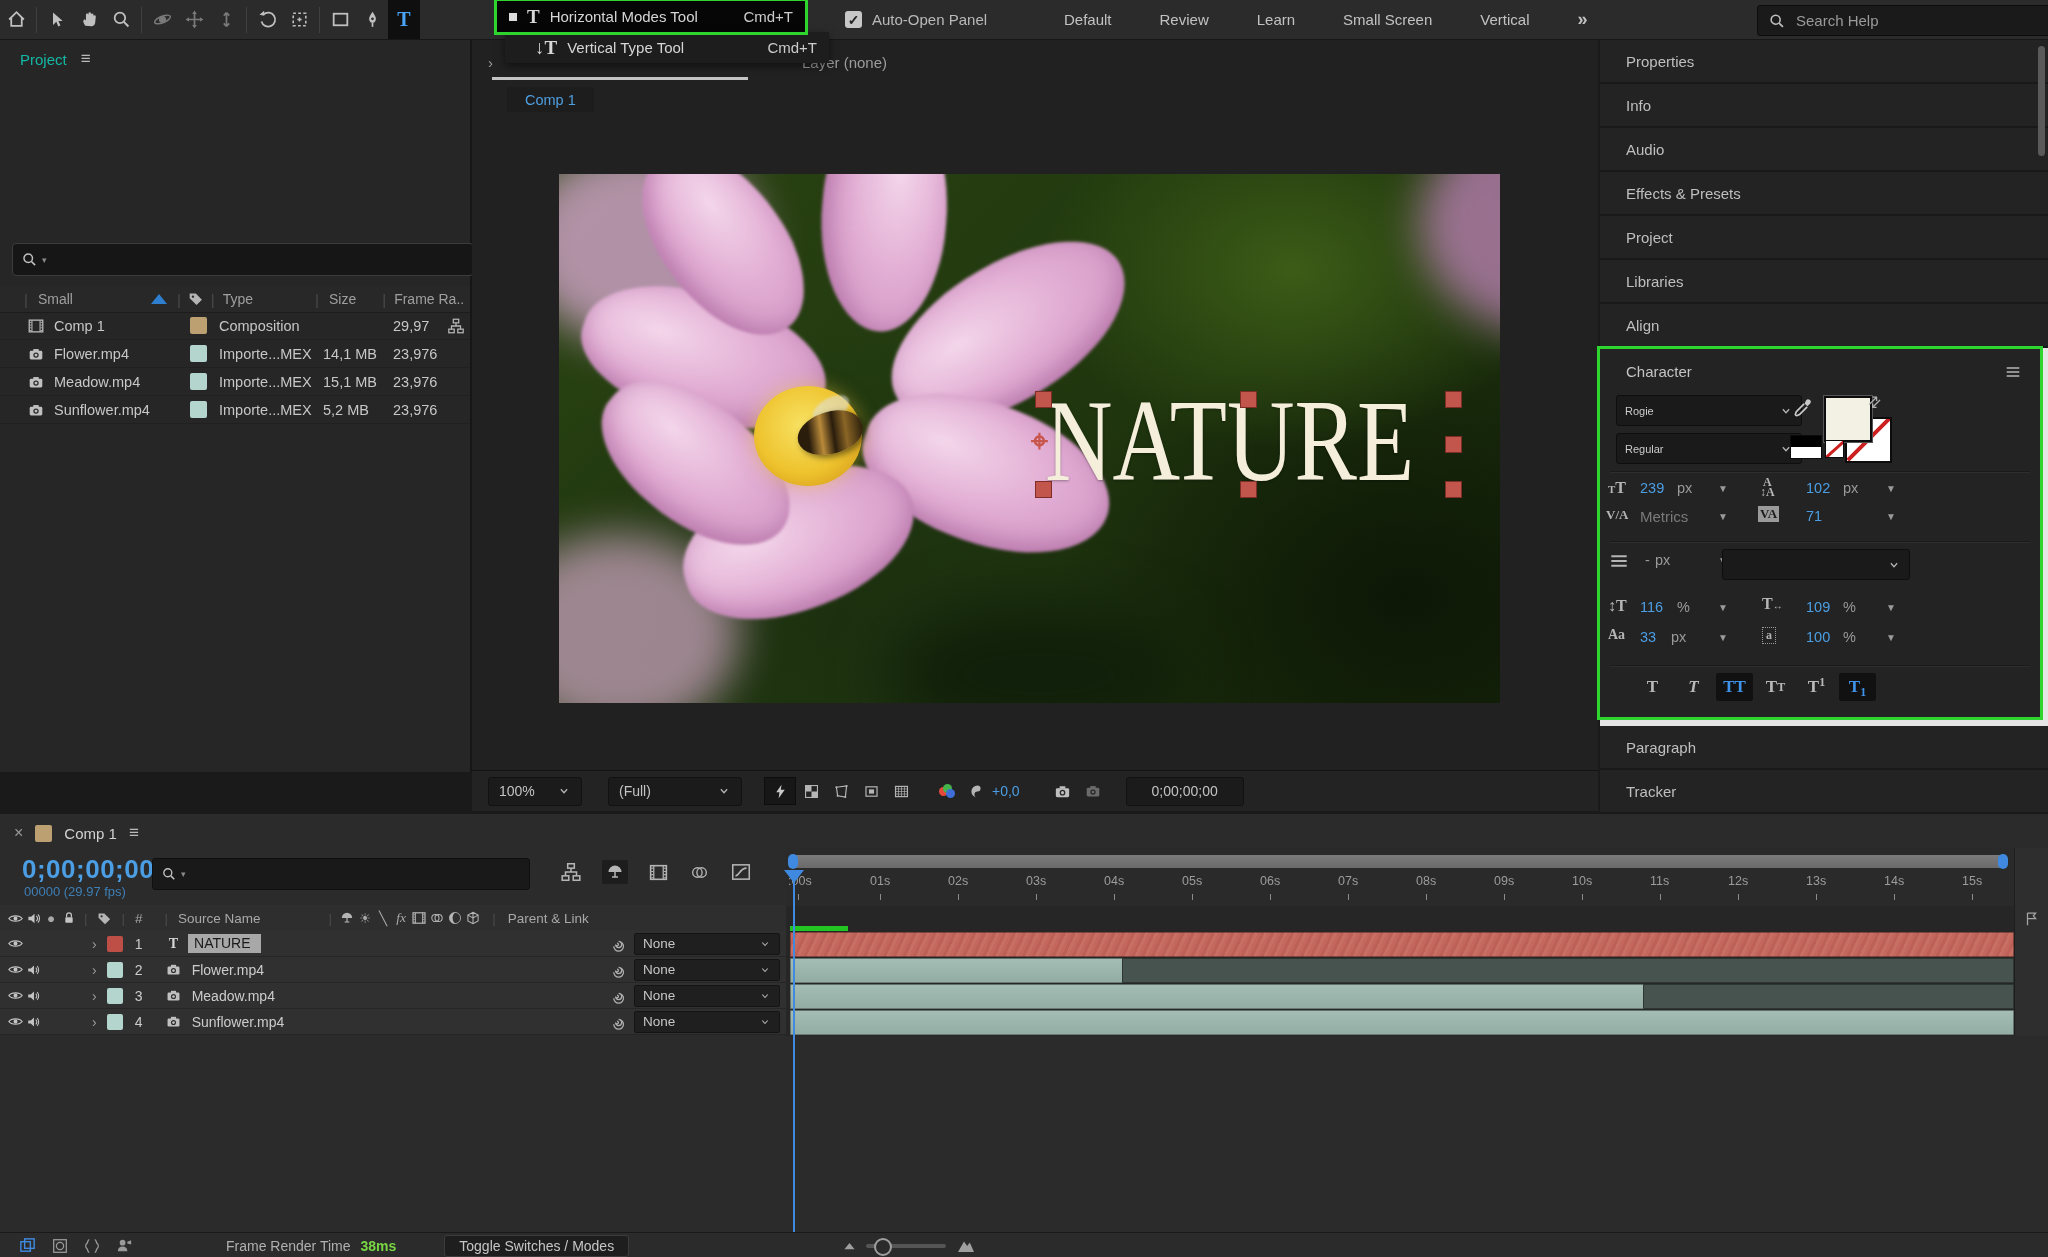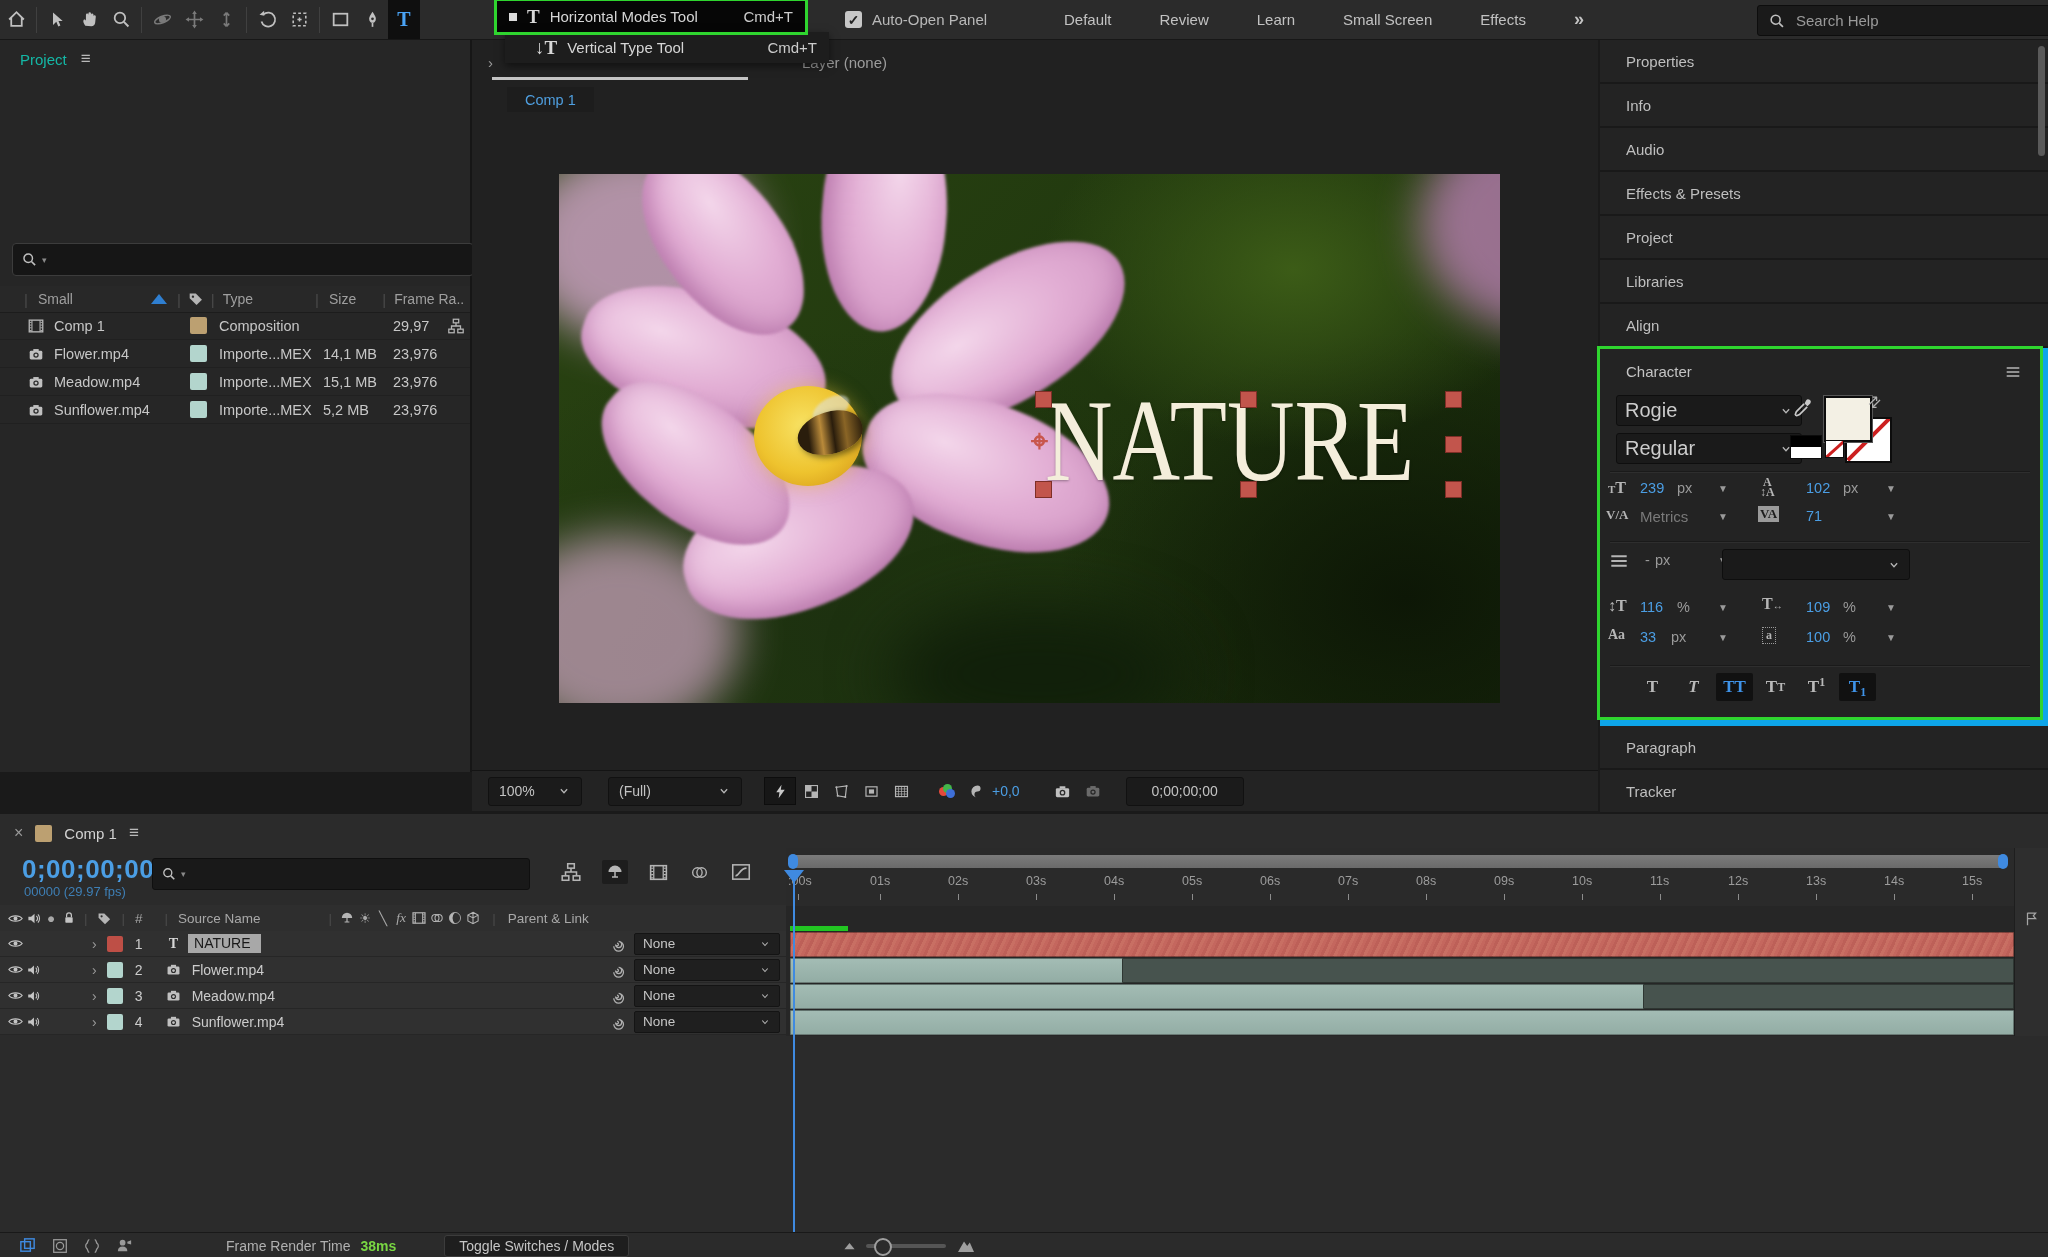--- a/index.html
+++ b/index.html
@@ -56,24 +56,24 @@
   #naturetext{position:absolute;left:486px;top:216px;width:412px;height:102px;
     font-family:"Liberation Serif",serif;font-size:117px;line-height:102px;color:#f4eedb;
     letter-spacing:0px;transform:scaleX(.80);transform-origin:left center;white-space:nowrap;
     text-shadow:0 1px 3px rgba(0,0,0,.35);font-weight:500;}
   .handle{position:absolute;width:15px;height:15px;background:#c2554c;border:1px solid #7e2e27;}
   #anchorpt{position:absolute;left:472px;top:252px;color:#c8564c;font-size:30px;line-height:30px;font-weight:bold;}
   .vbtn{background:#1b1b1b;border:1px solid #111;border-radius:3px;height:27px;display:flex;align-items:center;gap:8px;padding:0 10px;color:#c3c3c3;font-size:14px;}
   #vtoolbar{left:0;top:730px;width:1126px;height:40px;background:#232323;border-top:1px solid #141414;display:flex;align-items:center;}
   .vico{width:30px;height:26px;display:flex;align-items:center;justify-content:center;}
   
-  #sidebar{left:1600px;top:40px;width:448px;height:774px;background:#0ea5e9;}
+  #sidebar{left:1600px;top:40px;width:448px;height:774px;background:#e5e5e5;}
   .sbrow{width:434px;height:42px;background:#232323;border-bottom:2px solid #191919;display:flex;align-items:center;padding-left:26px;color:#bfbfbf;font-size:15px;}
   #charpanel{left:0px;top:309px;width:440px;height:368px;background:#232323;outline:3px solid #2fd52f;z-index:5;}
-  .csel{position:absolute;height:29px;background:#1a1a1a;border:1px solid #0e0e0e;border-radius:3px;display:flex;align-items:center;color:#cccccc;font-size:20px;padding:0 8px;justify-content:space-between;}
+  .csel{position:absolute;height:29px;background:#1a1a1a;border:1px solid #0e0e0e;border-radius:3px;display:flex;align-items:center;color:#cccccc;font-size:11px;padding:0 8px;justify-content:space-between;}
   .cval{color:#4b9ee4;font-size:14.5px;}
   .cunit{color:#9a9a9a;font-size:14.5px;margin-left:5px;}
   .ctri{color:#9a9a9a;font-size:10px;margin-left:14px;}
   .cicon{color:#b5b5b5;font-family:"Liberation Serif",serif;font-weight:bold;}
   .cdivider{position:absolute;left:10px;width:420px;height:1px;background:#1a1a1a;border-bottom:1px solid #2e2e2e;}
   .fauxbtn{width:37px;height:28px;display:flex;align-items:center;justify-content:center;font-family:"Liberation Serif",serif;font-weight:bold;color:#b9b9b9;font-size:17px;border-radius:2px;}
   .fauxbtn.on{background:#111111;color:#3f93e8;}
   .fsmall{font-size:12px;}
   
   #timeline{left:0;top:814px;width:2048px;height:418px;background:#2b2b2b;}
@@ -345,21 +345,21 @@
 
   <div class="abs row" style="left:845px;top:0;height:39px;gap:10px">
     <span class="chk">✓</span>
     <span>Auto-Open Panel</span>
   </div>
   <div class="abs row" style="left:1040px;top:0;height:39px">
     <span class="wsitem">Default</span>
     <span class="wsitem">Review</span>
     <span class="wsitem">Learn</span>
     <span class="wsitem">Small Screen</span>
-    <span class="wsitem">Effects</span>
+    <span class="wsitem">Vertical</span>
     <span class="wsitem" style="font-size:18px;font-weight:bold">»</span>
   </div>
   <div id="helpbox" class="abs">
     <svg class="ic" width="18" height="18">
         <use href="#s-zoom"></use>
       </svg>
     <span>Search Help</span>
   </div>
 </div>
 

